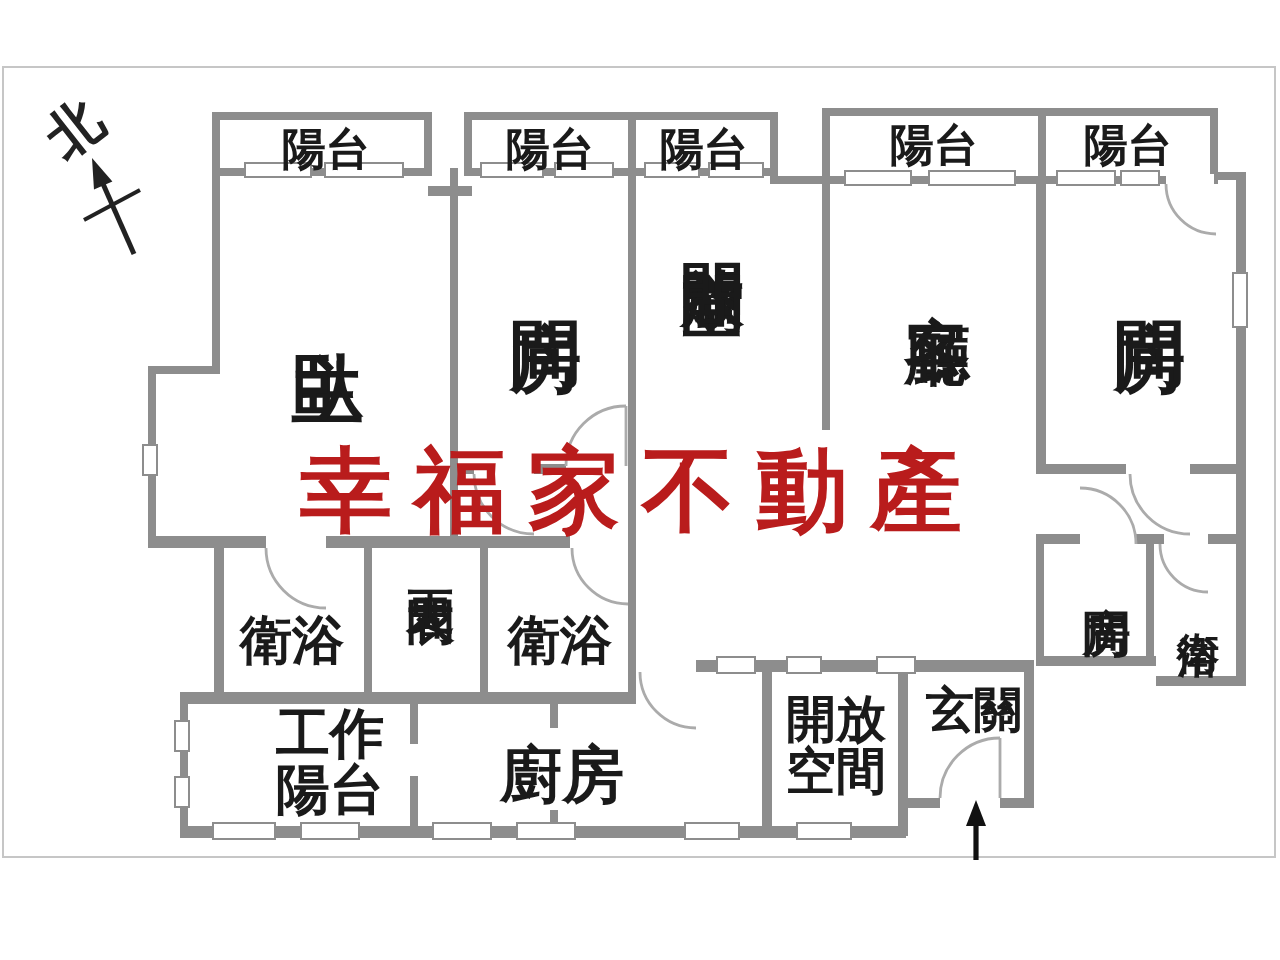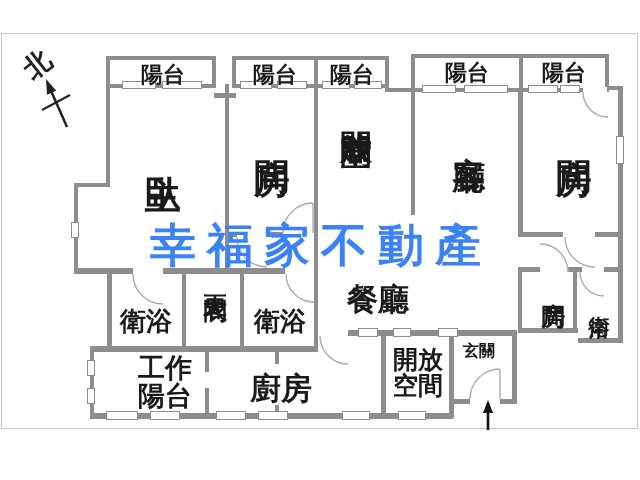--- a/index.html
+++ b/index.html
@@ -111,32 +111,31 @@
   <div class="bal" style="left:232px;top:60px;width:86px">陽台</div>
   <div class="bal" style="left:316px;top:60px;width:72px">陽台</div>
   <div class="bal" style="left:413px;top:58px;width:108px">陽台</div>
   <div class="bal" style="left:521px;top:58px;width:86px">陽台</div>
 
   <div class="lbl v" style="left:144px;top:146px;font-size:36px">主臥</div>
   <div class="lbl v" style="left:253px;top:130px;font-size:36px">房間</div>
   <div class="lbl v" style="left:339px;top:106px;font-size:32px">開放空間</div>
   <div class="lbl v" style="left:451px;top:130px;font-size:33px">客廳</div>
   <div class="lbl v" style="left:555px;top:130px;font-size:36px">房間</div>
-  <div class="lbl" style="left:347px;top:283px;font-size:31px">餐廳</div>
   <div class="lbl" style="left:120px;top:308px;font-size:26px">衛浴</div>
   <div class="lbl v" style="left:202px;top:276px;font-size:24px">更衣間</div>
   <div class="lbl" style="left:254px;top:308px;font-size:26px">衛浴</div>
   <div class="lbl" style="left:250px;top:372px;font-size:31px">廚房</div>
   <div class="lbl wrap" style="left:136px;top:354px;width:58px;font-size:27px">工作陽台</div>
   <div class="lbl wrap" style="left:391px;top:347px;width:54px;font-size:25px">開放空間</div>
-  <div class="lbl" style="left:463px;top:343px;font-size:16px">玄關</div>
+  <div class="lbl" style="left:463px;top:343px;font-size:24px">玄關</div>
   <div class="lbl v" style="left:540px;top:284px;font-size:24px">房間</div>
   <div class="lbl v" style="left:588px;top:299px;font-size:21px">衛浴</div>
 
-  <div id="watermark" style="color:#3b82f6">幸福家不動產</div>
+  <div id="watermark" style="color:#b91c1c">幸福家不動產</div>
 
   <svg id="overlay" width="640" height="480" viewBox="0 0 640 480">
 
     <g stroke="#ababab" stroke-width="1.4" fill="none">
       <path d="M237,237 A30,30 0 0 0 267,267"></path>
       <path d="M283,233 A30,30 0 0 1 313,203"></path>
       <line x1="313" y1="203" x2="313" y2="233"></line>
       <path d="M133,274 A30,30 0 0 0 163,304"></path>
       <path d="M286,274 A28,28 0 0 0 314,302"></path>
       <path d="M565,237 A30,30 0 0 0 595,267"></path>

